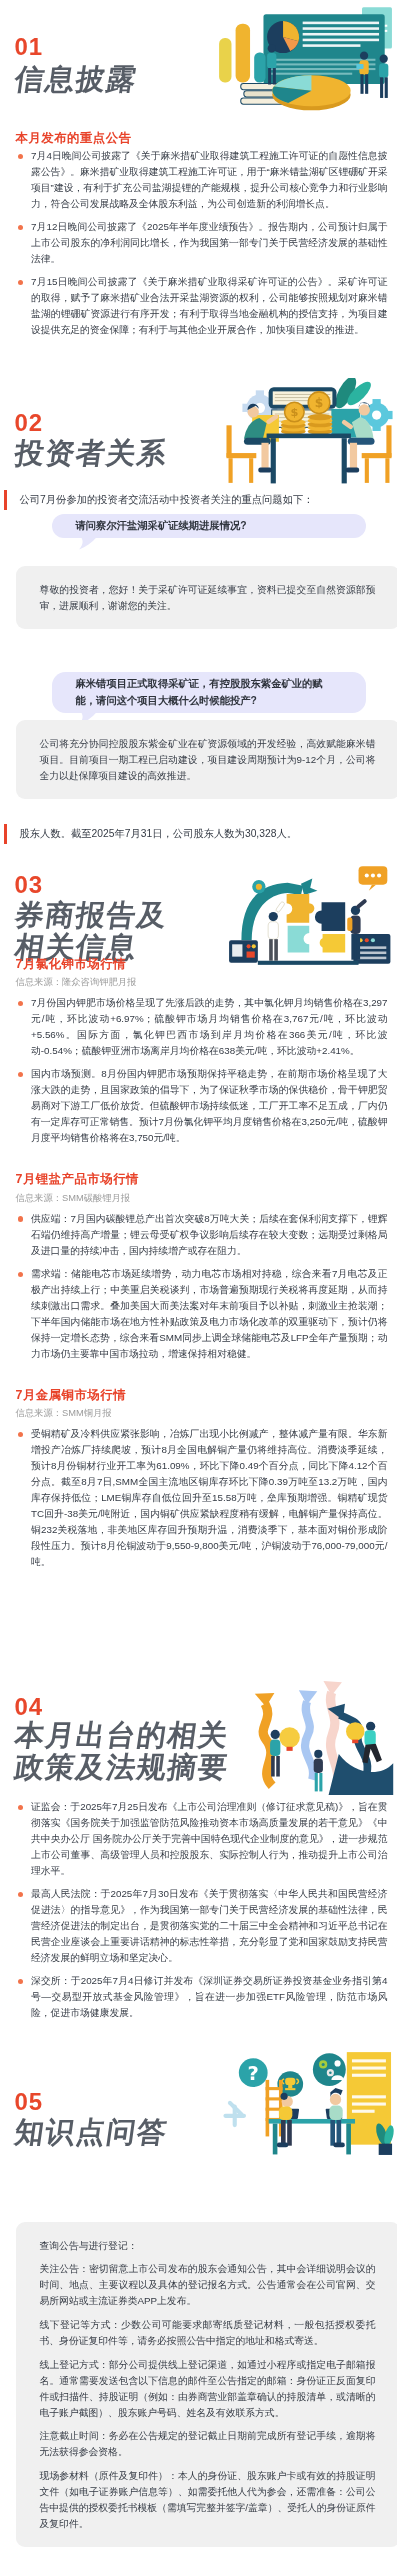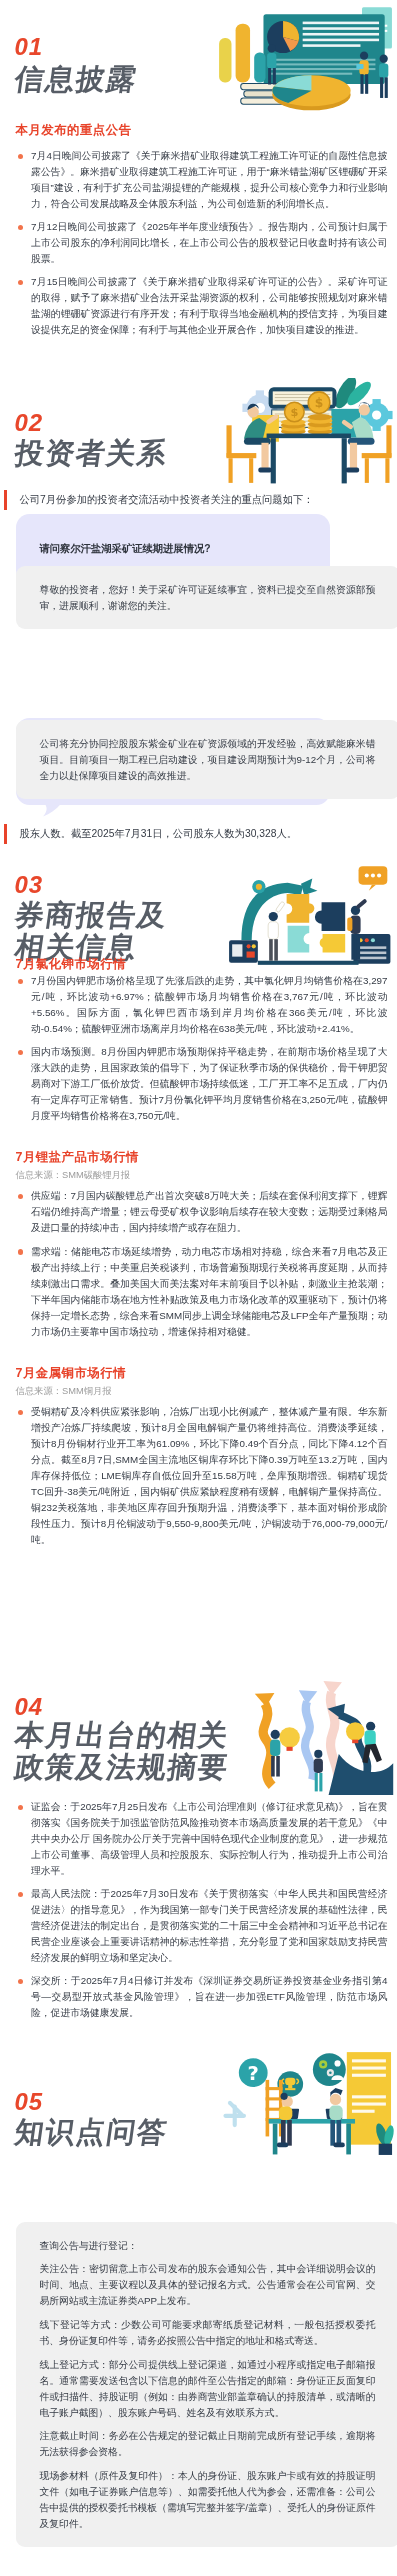--- a/index.html
+++ b/index.html
@@ -1,32 +1,32 @@
 <!DOCTYPE html>
 <html style="font-size:8.2px"><head>
 <meta charset="utf-8">
 <style>
   html,body{margin:0;padding:0;background:#ffffff;}
   .page{position:relative;width:397px;height:2911px;overflow:hidden;background:#fff;
         font-family:"Liberation Sans","DejaVu Sans",sans-serif;}
   .abs{position:absolute;}
-  .sec-num{font-size:24px;font-weight:900;font-style:italic;color:#E8472B;letter-spacing:1px;}
+  .sec-num{font-size:24px;font-weight:900;color:#E8472B;letter-spacing:1px;}
   .sec-title{font-size:29px;font-weight:900;color:#575D66;transform:skewX(-8deg);
              transform-origin:left bottom;letter-spacing:1.5px;white-space:nowrap;line-height:32px;}
   .sub-head{font-size:12.4px;font-weight:800;color:#E8432A;letter-spacing:0.5px;}
   .src{font-size:9.3px;color:#9B9B9B;margin:3.1px 0 6.2px 0;}
   .body-col{width:372px;}
   .li{position:relative;padding-left:15.5px;font-size:9.8px;line-height:16px;color:#353B45;
       margin:0 0 7.2px 0;text-align:justify;}
   .li::before{content:'';position:absolute;left:2.6px;top:5.7px;width:5.2px;height:5.2px;border-radius:50%;
       background:#F2734B;}
   .li .ln{display:block;}
   .quote{border-left:3.6px solid #E8432A;padding:2.1px 0 2.1px 12.4px;font-size:10.3px;color:#353B45;line-height:15.5px;}
   .qbub{position:relative;box-sizing:border-box;width:314px;background:#E6E6FB;border-radius:13.4px;
-        padding:26px 24px;font-size:10.3px;font-weight:700;color:#2E333C;line-height:17.5px;}
+        padding:3px 24px;font-size:10.3px;font-weight:700;color:#2E333C;line-height:17.5px;margin-left:36px;}
   .qbub .tail{position:absolute;left:27px;bottom:-12px;width:18.5px;height:13.4px;}
   .abub{box-sizing:border-box;width:384px;background:#F0F0F0;border-radius:9px;
         padding:15.5px 24px;font-size:9.8px;color:#353B45;line-height:16px;text-align:justify;}
   .abub .para{margin:0 0 7.7px 0;}
   .abub .para:last-child{margin-bottom:0;}
   .mt0{margin-top:0;}
   .topic-gap{margin-top:25px;}
   svg text{font-family:"DejaVu Sans",sans-serif;}
 </style>
 </head>
@@ -89,25 +89,25 @@
     <g>
       <circle cx="325" cy="102" r="8" fill="#1C3E5E"></circle>
       <rect x="316" y="111" width="18" height="28" rx="6" fill="#2BA3A9"></rect>
       <rect x="318" y="138" width="6" height="40" fill="#1C3E5E"></rect>
       <rect x="327" y="138" width="6" height="40" fill="#1C3E5E"></rect>
     </g>
   </svg>
 
   <div class="abs sec-num" style="left:14.4px;top:33px;">01</div>
   <div class="abs sec-title" style="left:13.4px;top:63px;">信息披露</div>
-  <div class="abs sub-head" style="left:15.5px;top:122px;">本月发布的重点公告</div>
+  <div class="abs sub-head" style="left:15.5px;top:130px;">本月发布的重点公告</div>
 
   <div class="abs body-col" style="left:15.5px;top:148px;">
     <div class="li">7月4日晚间公司披露了《关于麻米措矿业取得建筑工程施工许可证的自愿性信息披露公告》。麻米措矿业取得建筑工程施工许可证，用于“麻米错盐湖矿区锂硼矿开采项目”建设，有利于扩充公司盐湖提锂的产能规模，提升公司核心竞争力和行业影响力，符合公司发展战略及全体股东利益，为公司创造新的利润增长点。</div>
-    <div class="li">7月12日晚间公司披露了《2025年半年度业绩预告》。报告期内，公司预计归属于上市公司股东的净利润同比增长，在上市公司公告的股权登记日收盘时持有该公司股票。</div>
+    <div class="li">7月12日晚间公司披露了《2025年半年度业绩预告》。报告期内，公司预计归属于上市公司股东的净利润同比增长，作为我国第一部专门关于民营经济发展的基础性法律。</div>
     <div class="li">7月15日晚间公司披露了《关于麻米措矿业取得采矿许可证的公告》。采矿许可证的取得，赋予了麻米措矿业合法开采盐湖资源的权利，公司能够按照规划对麻米错盐湖的锂硼矿资源进行有序开发；有利于取得当地金融机构的授信支持，为项目建设提供充足的资金保障；有利于与其他企业开展合作，加快项目建设的推进。</div>
   </div>
 
   <svg class="abs" style="left:221px;top:378px;" width="176" height="109" viewBox="0 0 341 212">
     <g fill="#C7DBF0">
       <circle cx="75" cy="58" r="26"></circle>
       <rect x="67" y="24" width="16" height="14"></rect>
         <rect x="67" y="78" width="16" height="14"></rect>
       <rect x="41" y="50" width="14" height="16"></rect>
         <rect x="95" y="50" width="14" height="16"></rect>
@@ -273,20 +273,21 @@
 
   <div class="abs sec-num" style="left:14.4px;top:871px;">03</div>
   <div class="abs" style="left:13.4px;top:899px;">
     <div class="sec-title">券商报告及</div>
     <div class="sec-title">相关信息</div>
   </div>
 
   <div class="abs body-col" style="left:15.5px;top:956px;">
 
     <div class="sub-head mt0">7月氯化钾市场行情</div>
+    <div class="src">信息来源：隆众咨询钾肥月报</div>
     <div class="li">7月份国内钾肥市场价格呈现了先涨后跌的走势，其中氯化钾月均销售价格在3,297元/吨，环比波动+6.97%；硫酸钾市场月均销售价格在3,767元/吨，环比波动+5.56%。国际方面，氯化钾巴西市场到岸月均价格在366美元/吨，环比波动-0.54%；硫酸钾亚洲市场离岸月均价格在638美元/吨，环比波动+2.41%。</div>
     <div class="li">国内市场预测。8月份国内钾肥市场预期保持平稳走势，在前期市场价格呈现了大涨大跌的走势，且国家政策的倡导下，为了保证秋季市场的保供稳价，骨干钾肥贸易商对下游工厂低价放货。但硫酸钾市场持续低迷，工厂开工率不足五成，厂内仍有一定库存可正常销售。预计7月份氯化钾平均月度销售价格在3,250元/吨，硫酸钾月度平均销售价格将在3,750元/吨。</div>
 
     <div class="sub-head topic-gap">7月锂盐产品市场行情</div>
     <div class="src">信息来源：SMM碳酸锂月报</div>
     <div class="li">供应端：7月国内碳酸锂总产出首次突破8万吨大关；后续在套保利润支撑下，锂辉石端仍维持高产增量；锂云母受矿权争议影响后续存在较大变数；远期受过剩格局及进口量的持续冲击，国内持续增产或存在阻力。</div>
     <div class="li">需求端：储能电芯市场延续增势，动力电芯市场相对持稳，综合来看7月电芯及正极产出持续上行；中美重启关税谈判，市场普遍预期现行关税将再度延期，从而持续刺激出口需求。叠加美国大而美法案对年末前项目予以补贴，刺激业主抢装潮；下半年国内储能市场在地方性补贴政策及电力市场化改革的双重驱动下，预计仍将保持一定增长态势，综合来看SMM同步上调全球储能电芯及LFP全年产量预期；动力市场仍主要靠中国市场拉动，增速保持相对稳健。</div>
 
     <div class="sub-head topic-gap">7月金属铜市场行情</div>
     <div class="src">信息来源：SMM铜月报</div>

